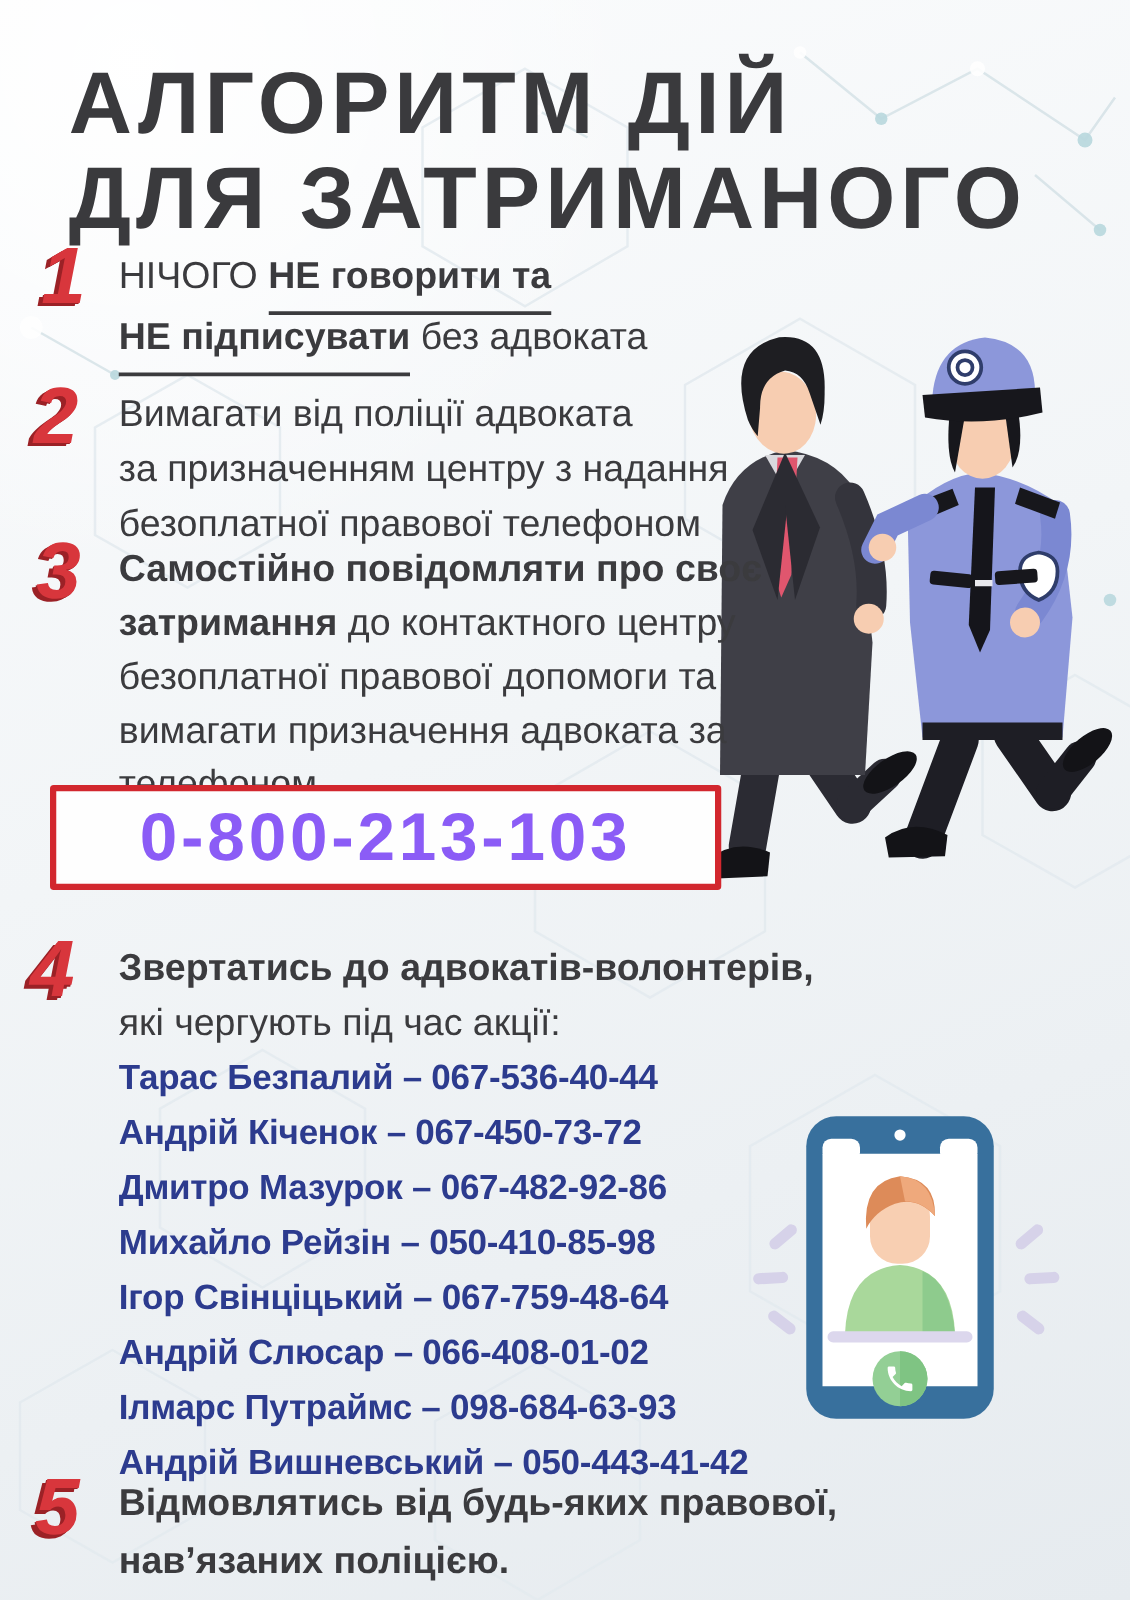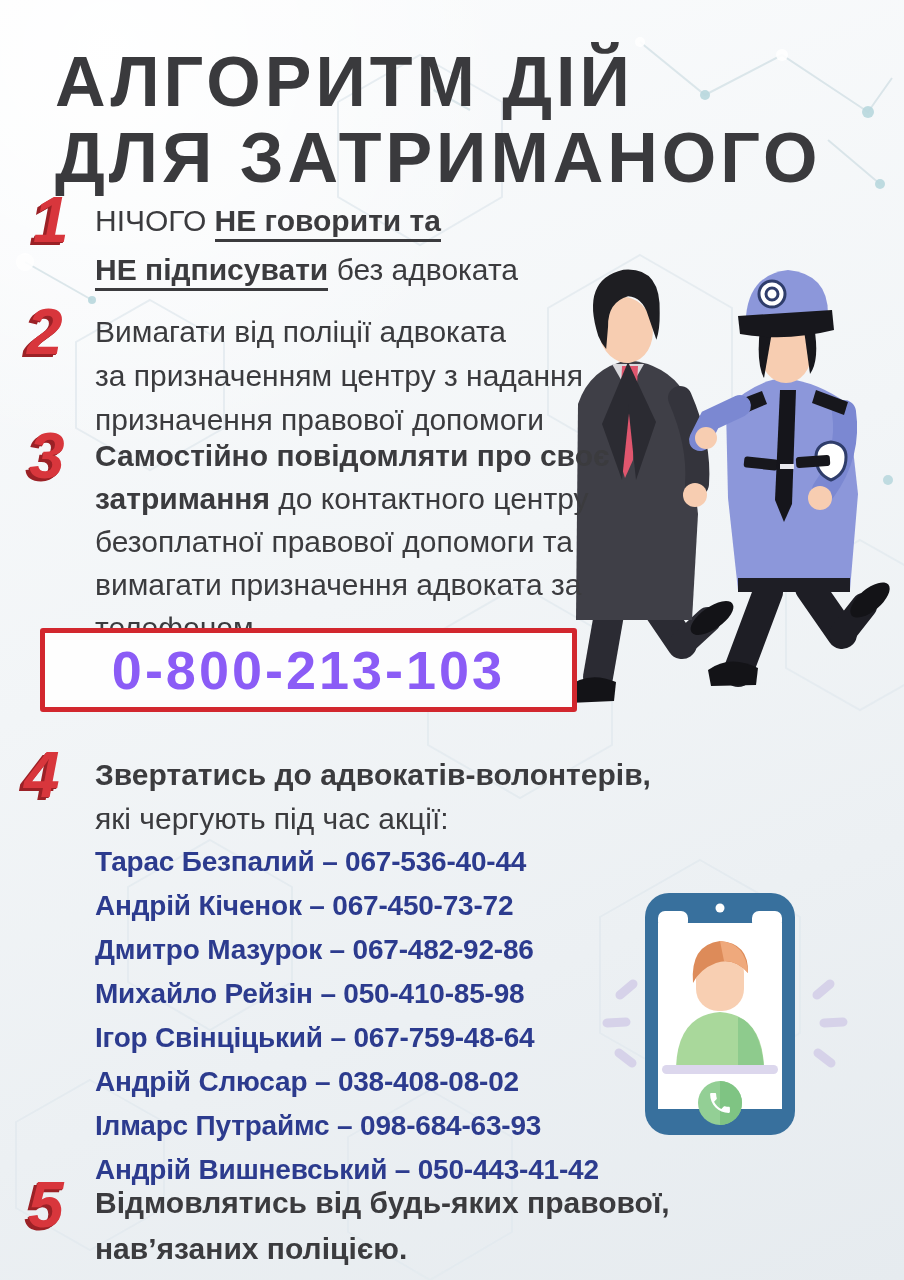--- a/index.html
+++ b/index.html
@@ -10,21 +10,21 @@
       linear-gradient(160deg,#fbfcfd 0%,#f2f5f7 45%,#e6ebef 100%);
     font-family:"Liberation Sans",sans-serif;color:#3b3b3e;
   }
   .bg-decor{position:absolute;left:0;top:0;width:904px;height:1280px;}
   .title{position:absolute;left:55px;top:16px;font-size:70px;line-height:76px;
     font-weight:bold;letter-spacing:4px;color:#3a3a3d;margin-top:28px;}
   .step-num{position:absolute;font-size:64px;font-weight:bold;font-style:italic;
     color:#d8363c;text-shadow:-4px 3px 0 #9b2126,-1px 1px 0 #9b2126;}
   .step-text{position:absolute;left:95px;font-size:30px;line-height:44px;color:#3b3b3e;}
   .step-text .b{font-weight:bold;}
-  .step-text .u{border-bottom:3px solid #3b3b3e;padding-bottom:2px;}
+  .step-text .u{border-bottom:3px solid #3b3b3e;padding-bottom:12px;}
   .s1{top:196px;line-height:49px;}
   .s2{top:310px;}
   .s3{top:434px;line-height:43px;}
   .s4{top:753px;}
   .s5{top:1180px;font-weight:bold;line-height:46px;}
   .hotline{position:absolute;left:40px;top:628px;width:527px;height:74px;
     border:5px solid #d2272e;background:#fefefe;border-radius:3px;
     display:flex;align-items:center;justify-content:center;
     font-size:54px;font-weight:bold;letter-spacing:3px;color:#8b5cf6;}
   .lawyers{position:absolute;left:95px;top:840px;font-size:28px;font-weight:bold;
@@ -124,21 +124,21 @@
   <div class="step-num" style="left:33px;top:183px;">1</div>
   <div class="step-text s1">
     <div><span>НІЧОГО </span><span class="b u">НЕ говорити та</span></div>
     <div><span class="b u">НЕ підписувати</span><span> без адвоката</span></div>
   </div>
 
   <div class="step-num" style="left:27px;top:295px;">2</div>
   <div class="step-text s2">
     <div>Вимагати від поліції адвоката</div>
     <div>за призначенням центру з надання</div>
-    <div>призначення правової допомоги</div>
+    <div>безоплатної правової телефоном</div>
   </div>
 
   <div class="step-num" style="left:29px;top:419px;">3</div>
   <div class="step-text s3">
     <div class="b">Самостійно повідомляти про своє</div>
     <div><span class="b">затримання</span><span> до контактного центру</span></div>
     <div>безоплатної правової допомоги та</div>
     <div>вимагати призначення адвоката за</div>
     <div>телефоном</div>
   </div>
@@ -176,21 +176,21 @@
       <span>050-410-85-98</span>
     </div>
       <div class="lawyer-row" style="">
       <span>Ігор Свінціцький</span>
       <span> – </span>
       <span>067-759-48-64</span>
     </div>
       <div class="lawyer-row" style="">
       <span>Андрій Слюсар</span>
       <span> – </span>
-      <span>038-408-08-02</span>
+      <span>066-408-01-02</span>
     </div>
       <div class="lawyer-row" style="">
       <span>Ілмарс Путраймс</span>
       <span> – </span>
       <span>098-684-63-93</span>
     </div>
       <div class="lawyer-row" style="">
       <span>Андрій Вишневський</span>
       <span> – </span>
       <span>050-443-41-42</span>

